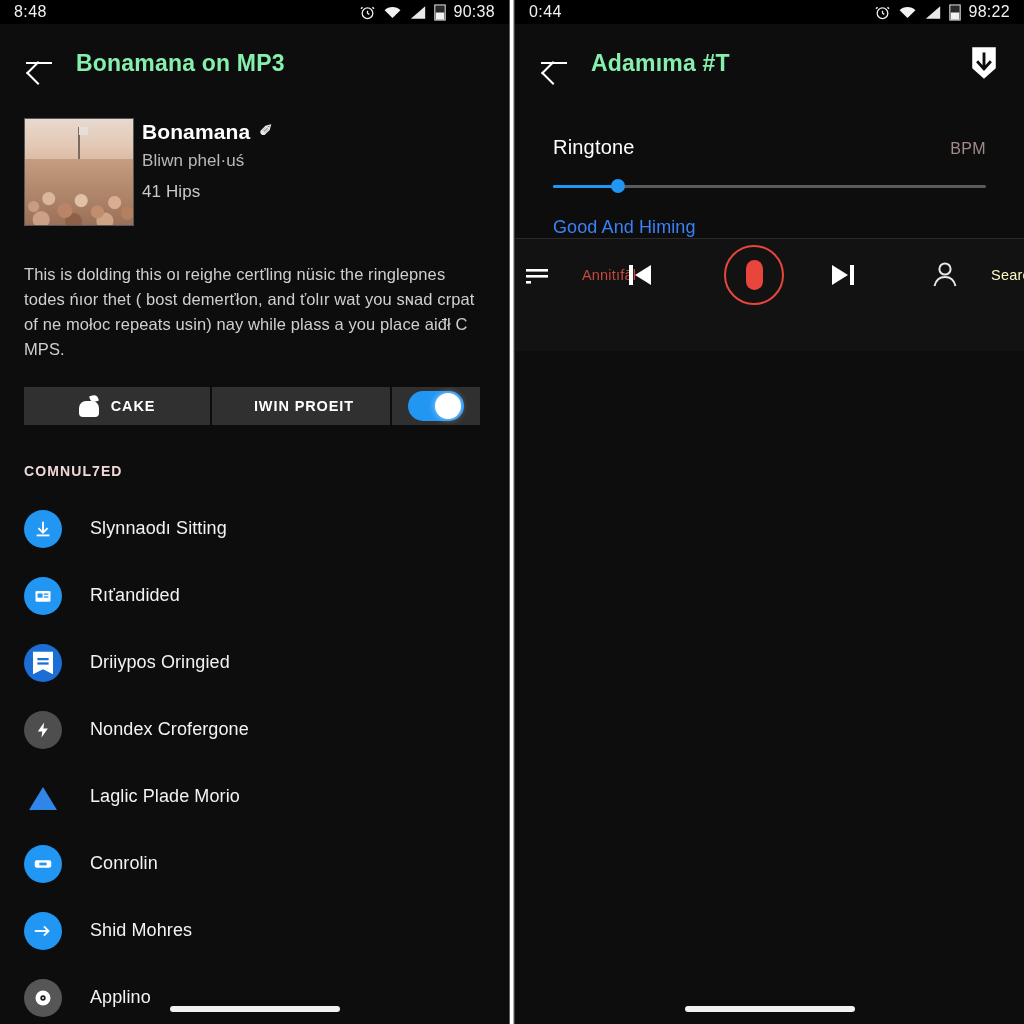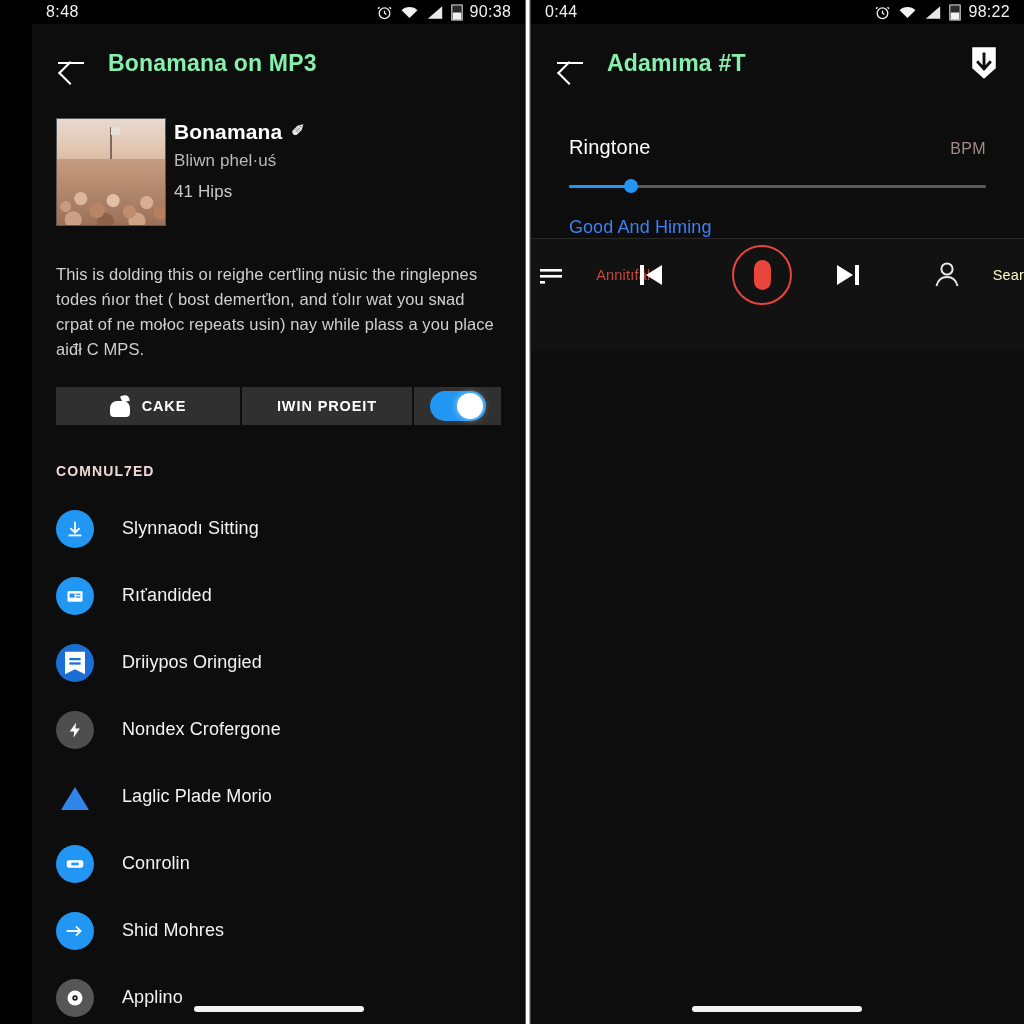--- a/index.html
+++ b/index.html
@@ -1,19 +1,19 @@
 <!DOCTYPE html>
 <html><head>
 <meta charset="utf-8">
 <style>
   html,body{margin:0;padding:0;background:#000;}
   body{width:1024px;height:1024px;overflow:hidden;font-family:"Liberation Sans",sans-serif;}
   .screen{position:relative;width:1024px;height:1024px;display:flex;background:#000;}
   .panel{position:relative;height:1024px;background:#0d0d0d;overflow:hidden;}
-  .panel-left{width:509px;margin-left:32px;}
+  .panel-left{width:509px;}
   .divider-v{width:6px;height:1024px;background:linear-gradient(to right,#0a0a0a 0%,#ffffff 25%,#ffffff 62%,#0a0a0a 100%);}
   .panel-right{width:509px;}
 
   
   .statusbar{height:24px;background:#000;display:flex;align-items:center;
     justify-content:space-between;padding:0 14px;box-sizing:border-box;}
   .status-clock{color:#f2f2f2;font-size:16px;font-weight:400;letter-spacing:.4px;}
   .status-right{display:flex;align-items:center;gap:7px;}
   .status-right .sicon{display:block;}
   .status-batt-txt{color:#f2f2f2;font-size:16px;letter-spacing:.3px;}
@@ -56,21 +56,21 @@
   .media-sub2{color:#c9c9c9;font-size:17px;margin-top:11px;letter-spacing:.1px;}
 
   
   .description{color:#cfcfcf;font-size:16.5px;line-height:25px;padding:36px 24px 0 24px;letter-spacing:.1px;}
 
   
   .actions{display:flex;gap:2px;padding:25px 24px 0 24px;align-items:stretch;}
   .btn{background:#303030;border:none;height:38px;display:flex;align-items:center;justify-content:center;
     gap:12px;color:#fff;font-size:14.5px;font-weight:700;letter-spacing:.9px;cursor:pointer;}
   .btn-install{width:186px;}
-  .btn-open{width:172px;}
+  .btn-open{width:172px;padding-left:6px;}
   .btn-icon{width:20px;height:22px;position:relative;flex:0 0 auto;}
   .btn-icon .body{position:absolute;left:0;bottom:0;width:20px;height:16px;background:#fff;border-radius:7px 7px 4px 4px;}
   .btn-icon .leaf{position:absolute;left:11px;top:0px;width:8px;height:7px;background:#fff;border-radius:0 60% 0 60%;transform:rotate(-18deg);}
   .toggle-cell{width:88px;background:#303030;display:flex;align-items:center;justify-content:center;cursor:pointer;}
   .toggle{width:56px;height:30px;border-radius:16px;position:relative;}
   .toggle .knob{position:absolute;top:2px;left:27px;width:26px;height:26px;border-radius:50%;
     background:#fff;box-shadow:0 0 7px rgba(255,255,255,.55);}
 
   
   .section-label{font-size:14px;font-weight:700;letter-spacing:1.1px;padding:38px 24px 0 24px;}

